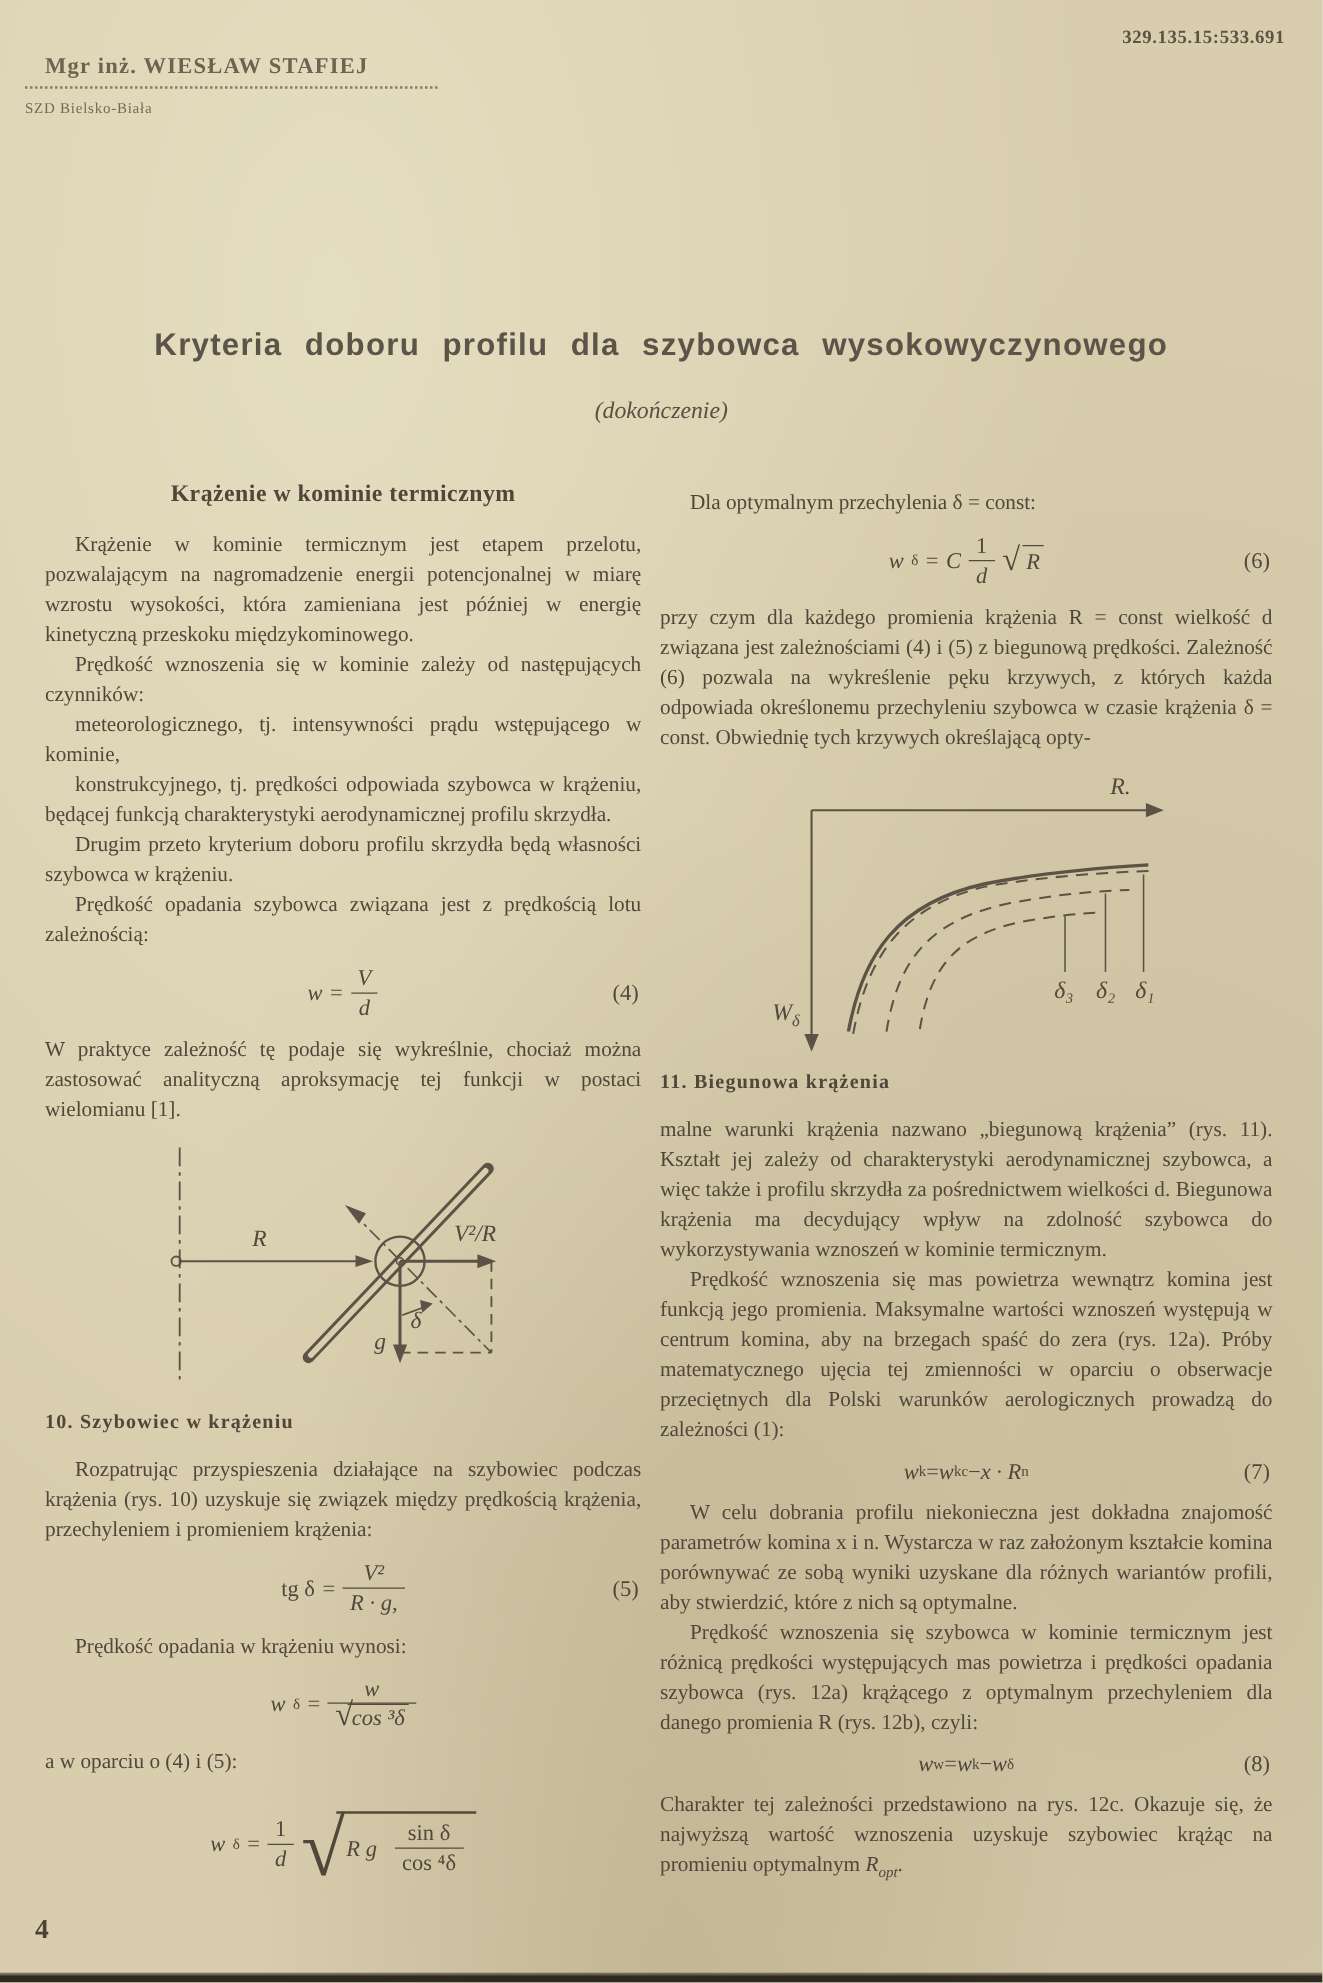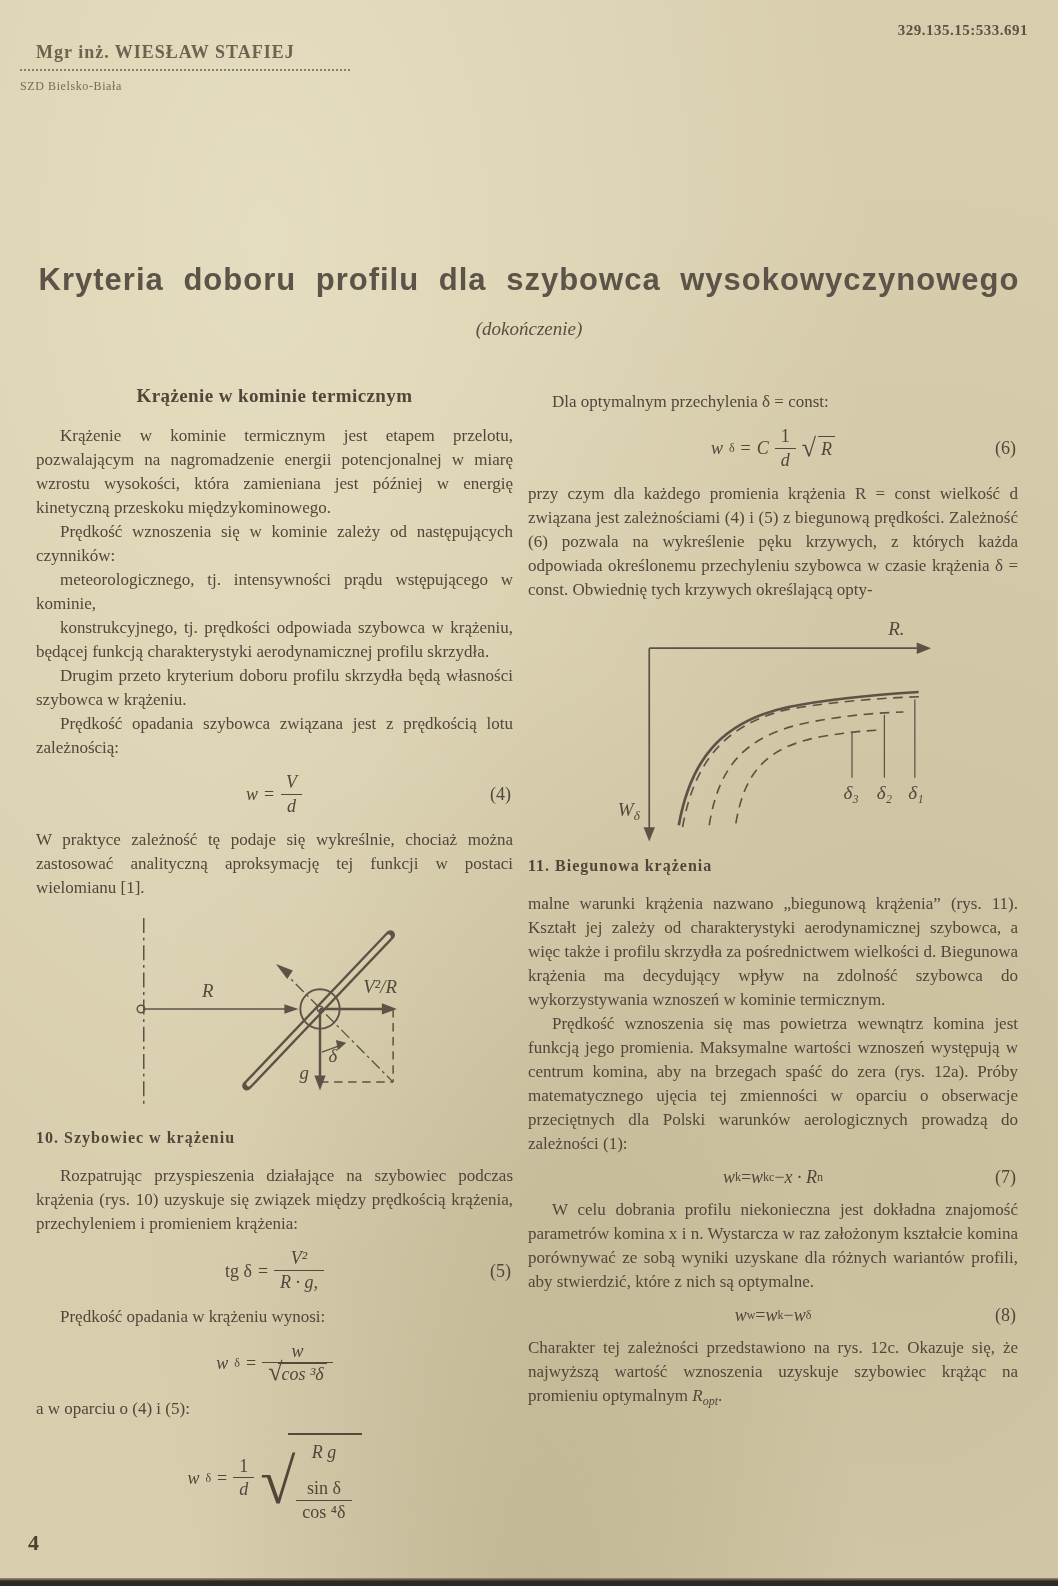--- a/index.html
+++ b/index.html
@@ -16,21 +16,21 @@
   
   .author-block{position:absolute; left:20px; top:42px; width:360px;}
   .author{font-size:18px; font-weight:bold; letter-spacing:1px; color:#6e6250;margin-left:16px;}
   .author-rule{border-bottom:2px dotted #8a7d66; margin:6px 0 8px 0; width:330px;}
   .affiliation{font-size:12px; font-weight:normal; letter-spacing:.6px; color:#766a56;}
   .udc{position:absolute; right:30px; top:22px; font-size:15px; font-weight:bold; letter-spacing:.5px; color:#5d5243;}
   
   .title{
     position:absolute; left:0; right:0; top:262px; margin:0; text-align:center;
     font-family:"Liberation Sans", sans-serif; font-weight:bold;
-    font-size:31px; letter-spacing:1px; word-spacing:10px; color:#5d5449;
+    font-size:25px; letter-spacing:1px; word-spacing:10px; color:#5d5449;
   }
   .subtitle{position:absolute; left:0; right:0; top:318px; text-align:center;
     font-style:italic; font-size:19px; color:#5a4f42;}
   
   .columns{position:absolute; left:36px; top:382px; display:flex; gap:15px;}
   .col{width:477px; font-size:17px; line-height:24px; text-align:justify;}
   .col-right{width:490px;}
   .section-heading{text-align:center; font-weight:bold; font-size:19px; letter-spacing:.4px; margin:2px 0 16px 0;}
   p.para{margin:0; text-indent:24px;}
   p.noindent{margin:0; text-indent:0;}
@@ -38,21 +38,21 @@
   .equation{position:relative; display:flex; align-items:center; justify-content:center; margin:12px 0; min-height:40px; font-size:18px;}
   .eq-body{display:inline-flex; align-items:center; gap:6px;}
   .eq-tag{position:absolute; right:2px; top:50%; transform:translateY(-50%); font-style:normal;}
   .frac{display:inline-flex; flex-direction:column; align-items:center; vertical-align:middle; line-height:1.15;}
   .frac .num{display:block; padding:0 6px 1px;}
   .frac .den{display:block; padding:1px 6px 0; border-top:1.5px solid #55493b;}
   .sqrt{font-size:26px; line-height:0; margin-right:-4px;}
   .olin{border-top:1.5px solid #55493b; padding:0 3px; font-style:italic;}
   .root{display:inline-flex; align-items:center;}
   .rsign{font-size:64px; font-weight:bold; line-height:0; margin-right:-7px; transform:translateY(4px);}
-  .rbody{border-top:2px solid #55493b; padding:5px 10px 0 8px; display:inline-flex; align-items:center; gap:14px;flex-direction:column;}
+  .rbody{border-top:2px solid #55493b; padding:5px 10px 0 8px; display:inline-flex; align-items:center; gap:14px;}
   sub,sup{font-size:12px;}
   i{font-style:italic;}
   
   .figure{margin:10px 0 4px 0;}
   .figure svg{display:block; margin:0 auto;}
   .fig-caption{font-weight:bold; font-size:16px; letter-spacing:1px; margin:4px 0 14px 0; text-indent:0; text-align:left;}
   .fig-stroke{stroke:#5d5245; fill:none;}
   .fig-fill{fill:#5d5245; stroke:none;}
   .fig-label{font-family:"Liberation Serif",serif; font-style:italic; font-size:20px; fill:#54483b;}
   
@@ -235,20 +235,21 @@
             <i>w</i>
             <sub>kc</sub>
             <span> − </span>
             <i>x · R</i>
             <sup>n</sup>
         </span>
         <span class="eq-tag">(7)</span>
       </div>
 
       <p class="para">W celu dobrania profilu niekonieczna jest dokładna znajomość parametrów komina x i n. Wystarcza w raz założonym kształcie komina porównywać ze sobą wyniki uzyskane dla różnych wariantów profili, aby stwierdzić, które z nich są optymalne.</p>
+      <p class="para">Prędkość wznoszenia się szybowca w kominie termicznym jest różnicą prędkości występujących mas powietrza i prędkości opadania szybowca (rys. 12a) krążącego z optymalnym przechyleniem dla danego promienia R (rys. 12b), czyli:</p>
 
       <div class="equation" style="min-height:30px; margin:6px 0;">
         <span class="eq-body" style="gap:0;">
           <i>w</i>
             <sub>w</sub>
             <span> = </span>
             <i>w</i>
             <sub>k</sub>
             <span> − </span>
             <i>w</i>

